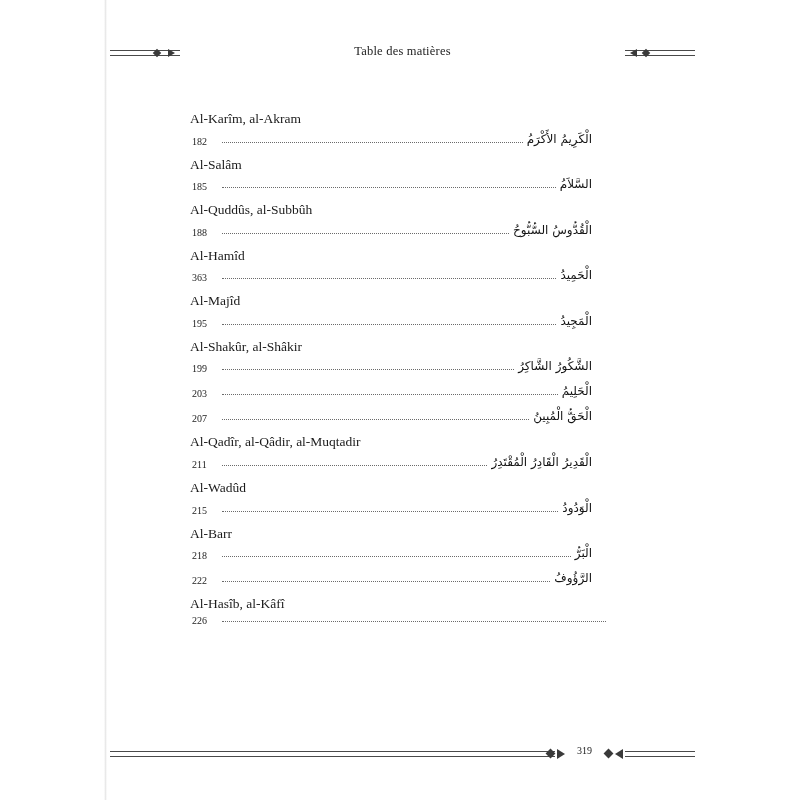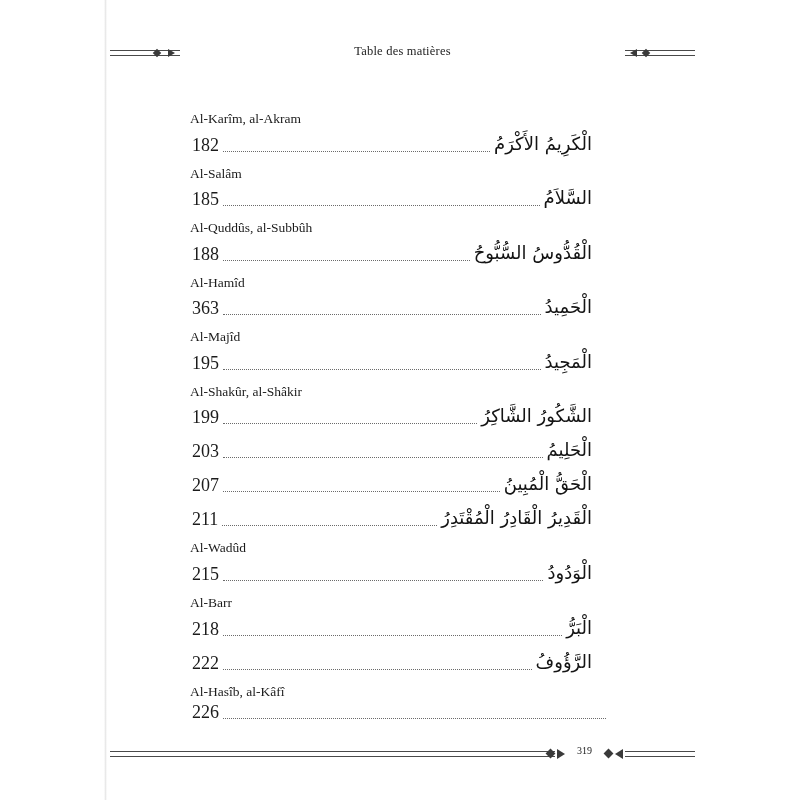--- a/index.html
+++ b/index.html
@@ -102,40 +102,40 @@
   }
   .entry-row {
     display: flex;
     align-items: flex-end;
     width: 100%;
     direction: rtl;
     margin-top: 1px;
   }
   .arabic {
     font-family: "DejaVu Sans", sans-serif;
-    font-size: 18px;
+    font-size: 12px;
     color: #141414;
     white-space: nowrap;
     direction: rtl;
     line-height: 1.5;
     padding-right: 18px;
   }
   .dots {
     flex: 1 1 auto;
     border-bottom: 1px dotted #6b6b6b;
     margin: 0 4px 5px 4px;
     height: 1px;
     min-width: 10px;
   }
   .page-num {
     direction: ltr;
-    font-size: 18px;
+    font-size: 10px;
     color: #1b1b1b;
     min-width: 26px;
-    text-align: center;
+    text-align: left;
     padding-left: 2px;
     padding-bottom: 1px;
   }
   
   .footer {
     position: absolute;
     left: 110px;
     top: 745px;
     width: 585px;
     height: 18px;
@@ -293,20 +293,21 @@
 
     <div class="entry">
       <div class="entry-row">
         <div class="arabic">الْحَقُّ الْمُبِينُ</div>
         <div class="dots"></div>
         <div class="page-num">207</div>
       </div>
     </div>
 
     <div class="entry">
+      <div class="entry-title">Al-Qadîr, al-Qâdir, al-Muqtadir</div>
       <div class="entry-row">
         <div class="arabic">الْقَدِيرُ الْقَادِرُ الْمُقْتَدِرُ</div>
         <div class="dots"></div>
         <div class="page-num">211</div>
       </div>
     </div>
 
     <div class="entry">
       <div class="entry-title">Al-Wadûd</div>
       <div class="entry-row">

